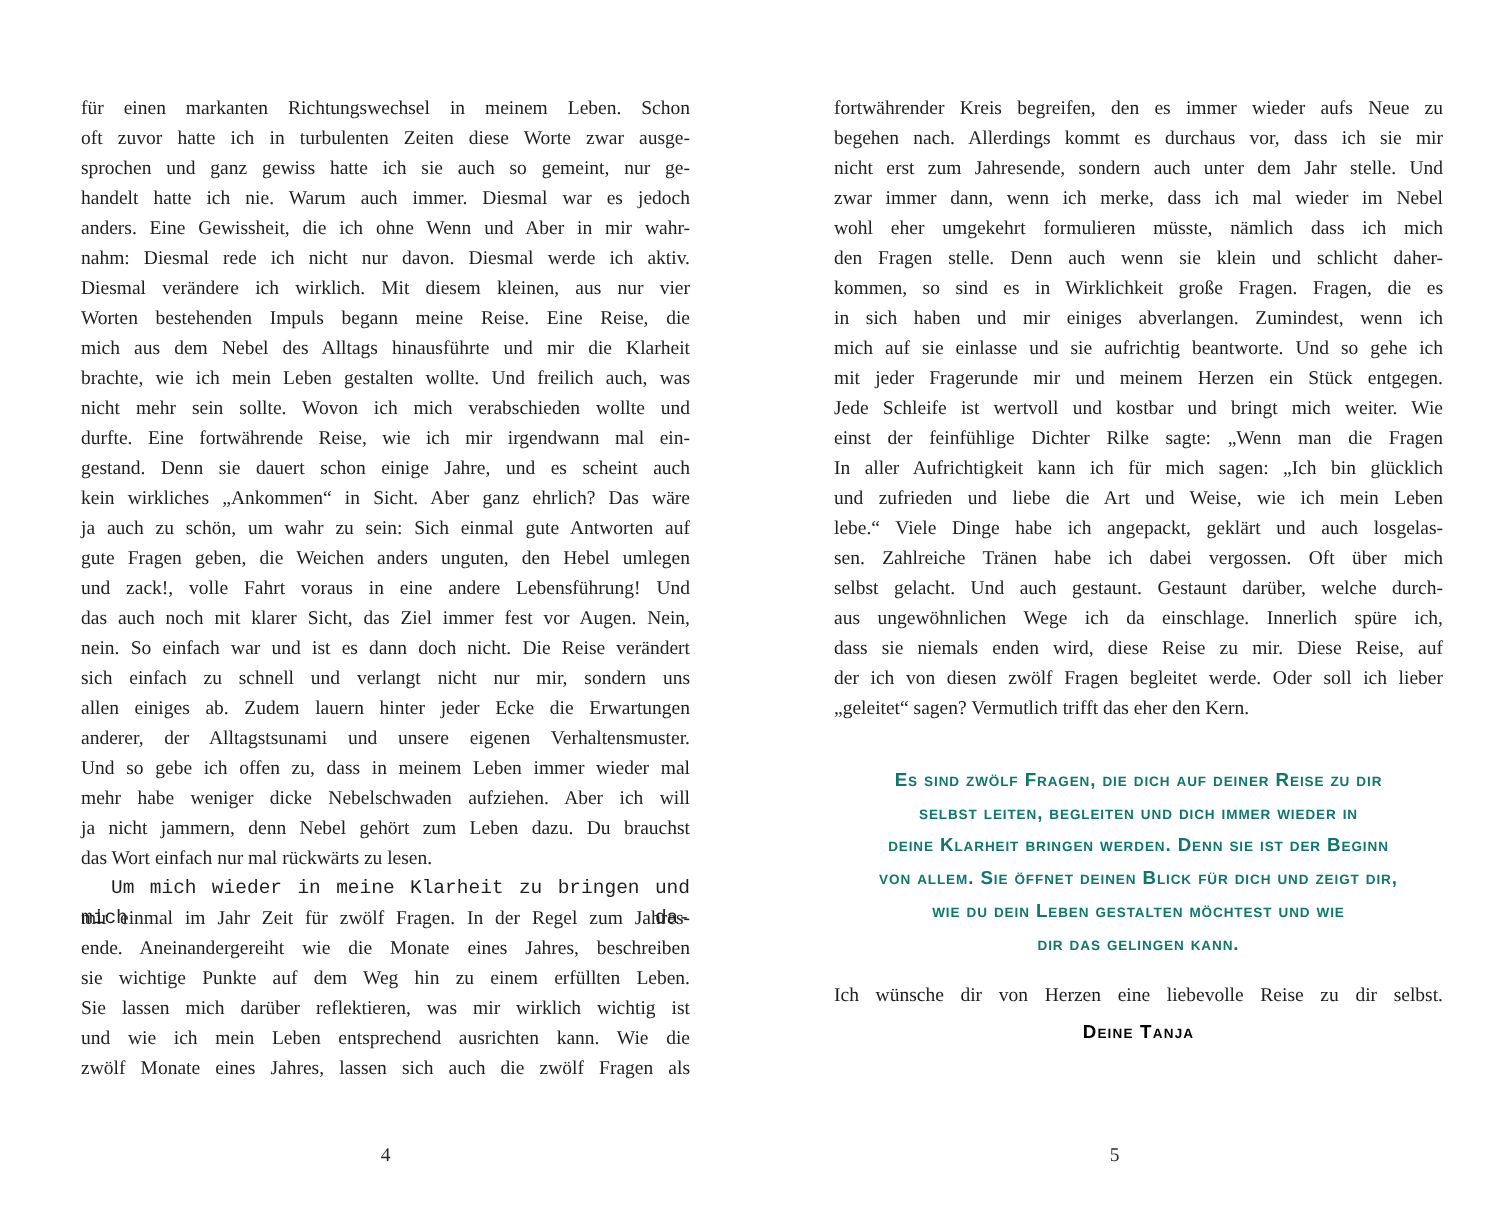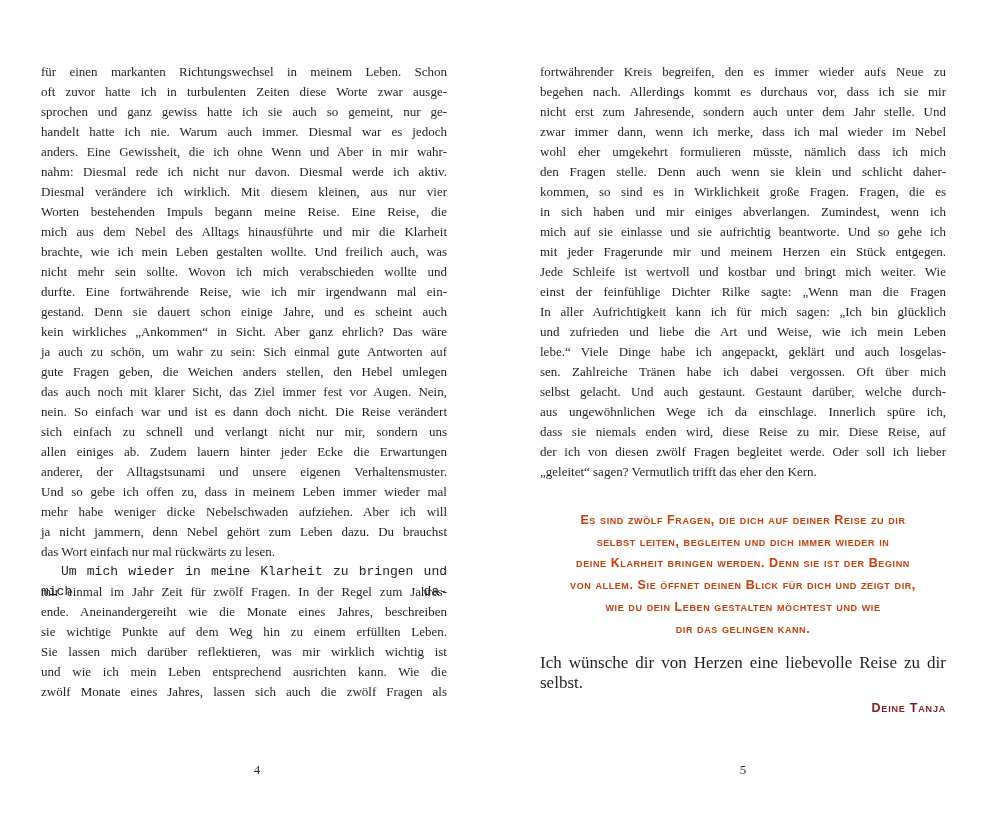--- a/index.html
+++ b/index.html
@@ -14,22 +14,22 @@
     background: #ffffff;
     overflow: hidden;
     font-family: "Liberation Serif", "DejaVu Serif", serif;
     color: #1f1f1f;
   }
   .page-col {
     position: absolute;
     top: 62px;
     width: 406px;
   }
-  .page-col.left  { left: 41px; }
-  .page-col.right { left: 540px; }
+  .page-col.left  { left: 54px; }
+  .page-col.right { left: 556px; }
 
   .body-text .line {
     font-size: 13px;
     line-height: 20px;
     height: 20px;
     text-align: justify;
     text-align-last: justify;
     color: #1f1f1f;
   }
   .body-text .line.end {
@@ -48,35 +48,35 @@
     font-weight: 600;
     letter-spacing: 0.6px;
   }
   .quote-block .line {
     font-size: 12.5px;
     line-height: 21.7px;
   }
 
   .closing-line {
     margin-top: 13px;
-    font-size: 17px;
+    font-size: 13px;
     line-height: 20px;
     text-align: justify;
     text-align-last: justify;
   }
   .signature {
     margin-top: 5px;
     font-family: "Liberation Sans", "DejaVu Sans", sans-serif;
     font-variant: small-caps;
     font-weight: 600;
     letter-spacing: 0.8px;
     font-size: 12.5px;
     line-height: 20px;
-    color: #7f1d1d;
-    text-align: right;
+    color: #000000;
+    text-align: center;
   }
 
   .page-number {
     position: absolute;
     top: 762px;
     width: 406px;
     text-align: center;
     font-size: 13px;
     color: #2a2a2a;
   }
@@ -97,21 +97,22 @@
       <div class="line">nahm: Diesmal rede ich nicht nur davon. Diesmal werde ich aktiv.</div>
       <div class="line">Diesmal verändere ich wirklich. Mit diesem kleinen, aus nur vier</div>
       <div class="line">Worten bestehenden Impuls begann meine Reise. Eine Reise, die</div>
       <div class="line">mich aus dem Nebel des Alltags hinausführte und mir die Klarheit</div>
       <div class="line">brachte, wie ich mein Leben gestalten wollte. Und freilich auch, was</div>
       <div class="line">nicht mehr sein sollte. Wovon ich mich verabschieden wollte und</div>
       <div class="line">durfte. Eine fortwährende Reise, wie ich mir irgendwann mal ein-</div>
       <div class="line">gestand. Denn sie dauert schon einige Jahre, und es scheint auch</div>
       <div class="line">kein wirkliches „Ankommen“ in Sicht. Aber ganz ehrlich? Das wäre</div>
       <div class="line">ja auch zu schön, um wahr zu sein: Sich einmal gute Antworten auf</div>
-      <div class="line">gute Fragen geben, die Weichen anders stellen, den Hebel umlegen</div>
+      <div class="line">gute Fragen geben, die Weichen anders unguten, den Hebel umlegen</div>
+      <div class="line">und zack!, volle Fahrt voraus in eine andere Lebensführung! Und</div>
       <div class="line">das auch noch mit klarer Sicht, das Ziel immer fest vor Augen. Nein,</div>
       <div class="line">nein. So einfach war und ist es dann doch nicht. Die Reise verändert</div>
       <div class="line">sich einfach zu schnell und verlangt nicht nur mir, sondern uns</div>
       <div class="line">allen einiges ab. Zudem lauern hinter jeder Ecke die Erwartungen</div>
       <div class="line">anderer, der Alltagstsunami und unsere eigenen Verhaltensmuster.</div>
       <div class="line">Und so gebe ich offen zu, dass in meinem Leben immer wieder mal</div>
       <div class="line">mehr habe weniger dicke Nebelschwaden aufziehen. Aber ich will</div>
       <div class="line">ja nicht jammern, denn Nebel gehört zum Leben dazu. Du brauchst</div>
       <div class="line end">das Wort einfach nur mal rückwärts zu lesen.</div>
       <div class="line indent">Um mich wieder in meine Klarheit zu bringen und mich da-</div>
@@ -141,21 +142,21 @@
         <div class="line">und zufrieden und liebe die Art und Weise, wie ich mein Leben</div>
         <div class="line">lebe.“ Viele Dinge habe ich angepackt, geklärt und auch losgelas-</div>
         <div class="line">sen. Zahlreiche Tränen habe ich dabei vergossen. Oft über mich</div>
         <div class="line">selbst gelacht. Und auch gestaunt. Gestaunt darüber, welche durch-</div>
         <div class="line">aus ungewöhnlichen Wege ich da einschlage. Innerlich spüre ich,</div>
         <div class="line">dass sie niemals enden wird, diese Reise zu mir. Diese Reise, auf</div>
         <div class="line">der ich von diesen zwölf Fragen begleitet werde. Oder soll ich lieber</div>
         <div class="line end">„geleitet“ sagen? Vermutlich trifft das eher den Kern.</div>
       </div>
 
-    <div class="quote-block" style="color: #c2410c;">
+    <div class="quote-block" style="color: #0f766e;">
         <div class="line">Es sind zwölf Fragen, die dich auf deiner Reise zu dir</div>
         <div class="line">selbst leiten, begleiten und dich immer wieder in</div>
         <div class="line">deine Klarheit bringen werden. Denn sie ist der Beginn</div>
         <div class="line">von allem. Sie öffnet deinen Blick für dich und zeigt dir,</div>
         <div class="line">wie du dein Leben gestalten möchtest und wie</div>
         <div class="line">dir das gelingen kann.</div>
       </div>
 
     <div class="closing-line">Ich wünsche dir von Herzen eine liebevolle Reise zu dir selbst.</div>
 

